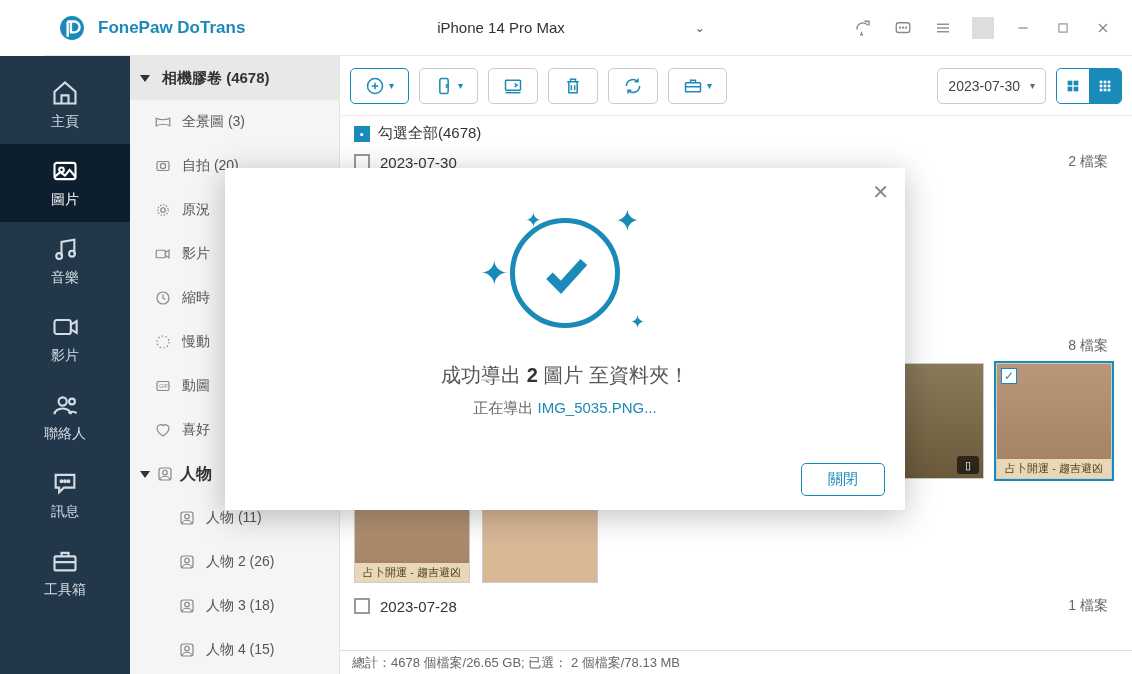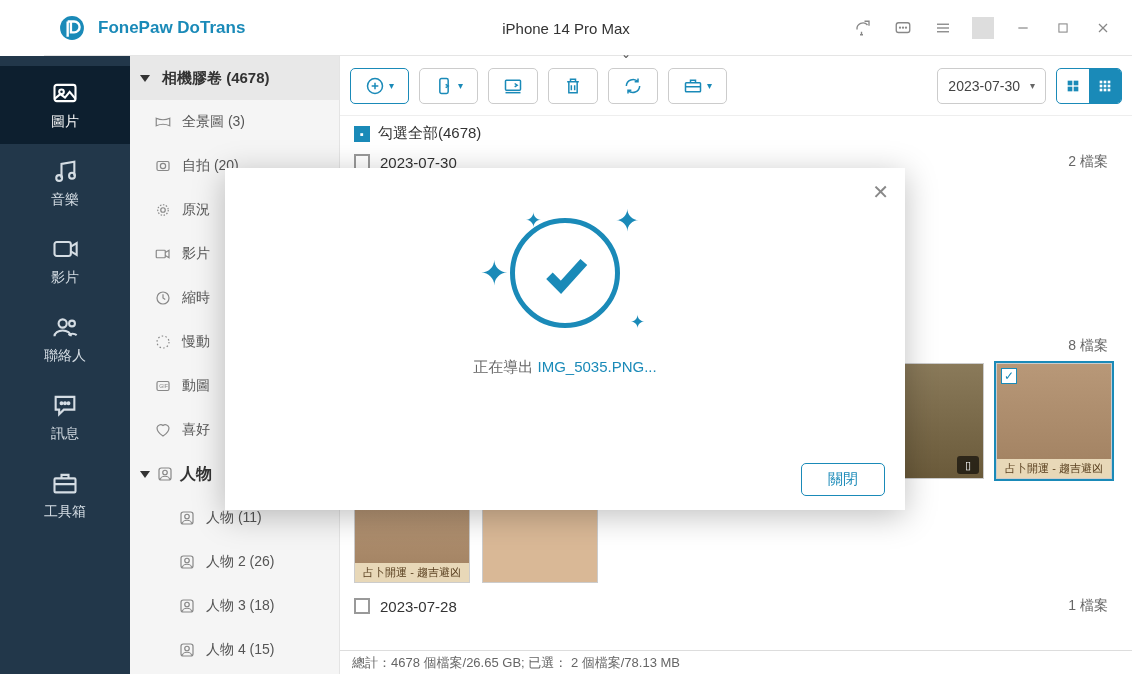--- a/index.html
+++ b/index.html
@@ -3,21 +3,21 @@
 <meta charset="utf-8">
 <style>
 * { margin: 0; padding: 0; box-sizing: border-box; font-family: "Microsoft YaHei", "PingFang TC", Arial, sans-serif; }
 body { width: 1132px; height: 674px; overflow: hidden; background: #fff; }
 
 
 .titlebar { height: 56px; display: flex; align-items: center; border-bottom: 1px solid #e5e5e5; margin-left: 44px; }
 .logo { width: 36px; height: 36px; margin-left: 10px; display: flex; align-items: center; justify-content: center; }
 .logo svg { width: 26px; height: 26px; }
 .app-title { color: #1a8ab8; font-size: 17px; font-weight: 600; margin-left: 8px; }
-.device-sel { margin-left: auto; margin-right: auto; display: flex; align-items: center; gap: 10px; height: 36px; border: none; padding: 0 14px; position: absolute; left: 50%; transform: translateX(-50%); flex-direction: column; }
+.device-sel { margin-left: auto; margin-right: auto; display: flex; align-items: center; gap: 10px; height: 36px; border: none; padding: 0 14px; position: absolute; left: 50%; transform: translateX(-50%); }
 .device-sel .apple { font-size: 20px; }
 .device-sel .name { font-size: 15px; color: #333; }
 .device-sel .chev { font-size: 12px; color: #555; margin-left: 120px; }
 .win-controls { margin-left: auto; display: flex; align-items: center; gap: 18px; padding-right: 18px; color: #666; }
 .win-controls > div { width: 22px; height: 22px; display: flex; align-items: center; justify-content: center; cursor: pointer; }
 .divider { width: 1px; height: 22px; background: #ddd; }
 
 
 .main { display: flex; height: calc(100% - 56px); }
 
@@ -135,20 +135,26 @@
           <line x1="6" y1="6" x2="18" y2="18"></line>
           <line x1="18" y1="6" x2="6" y2="18"></line>
         </svg>
       </div>
   </div>
 </div>
 
 <div class="main">
 
   <div class="sidebar">
+    <div class="side-item">
+      <svg viewBox="0 0 24 24">
+          <path d="M3 11 L12 3 L21 11 V21 H3 Z M9 21 V14 H15 V21"></path>
+        </svg>
+      <span class="side-label">主頁</span>
+    </div>
     <div class="side-item active">
       <svg viewBox="0 0 24 24">
           <rect x="3" y="5" width="18" height="14" rx="2"></rect>
           <circle cx="9" cy="11" r="2"></circle>
           <path d="M3 17 l5 -4 l4 3 l4 -5 l5 6"></path>
         </svg>
       <span class="side-label">圖片</span>
     </div>
     <div class="side-item">
       <svg viewBox="0 0 24 24">
@@ -421,18 +427,21 @@
       <span class="spark" style="top:10px;left:50px;font-size:20px">✦</span>
       <span class="spark" style="top:55px;left:5px;font-size:34px">✦</span>
       <span class="spark" style="top:5px;right:15px;font-size:30px">✦</span>
       <span class="spark" style="bottom:15px;right:10px;font-size:18px">✦</span>
       <div class="circ">
           <svg viewBox="0 0 24 24">
             <polyline points="5,13 10,18 20,7"></polyline>
           </svg>
         </div>
     </div>
+    <div class="msg1">
+      <span>成功導出 </span><span class="n">2</span><span> 圖片 至資料夾！</span>
+    </div>
     <div class="msg2">
       <span>正在導出 </span><span class="fn">IMG_5035.PNG...</span>
     </div>
   </div>
   <div class="modal-btn"><span>關閉</span></div>
 </div>
 
 </body></html>

